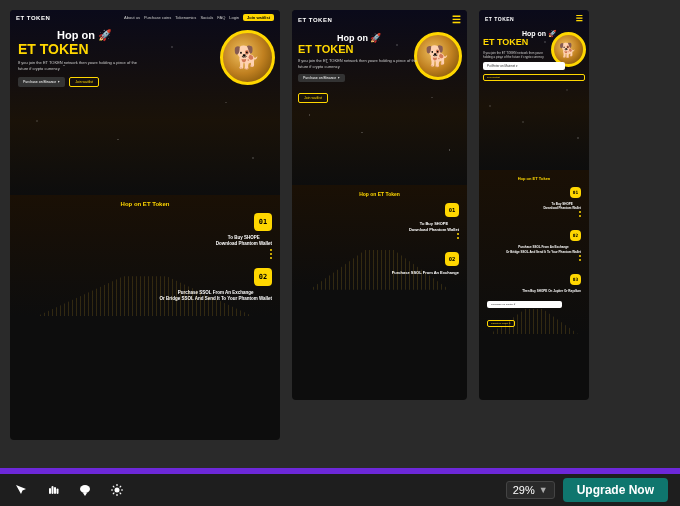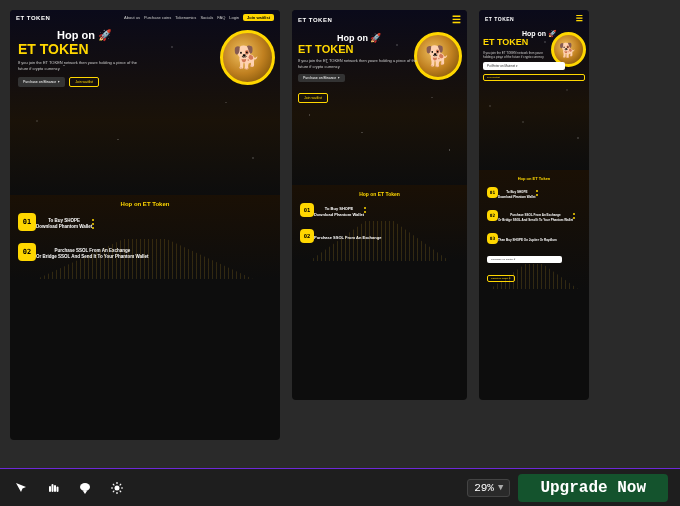--- a/index.html
+++ b/index.html
@@ -227,22 +227,22 @@
     .steps-title {
       color: #ffd700;
       font-size: 6px;
       text-align: center;
       margin-bottom: 6px;
       font-weight: bold;
     }
 
     .step-item {
       display: flex;
-      flex-direction: row;
-      align-items: center;
+      flex-direction: column;
+      align-items: flex-end;
       margin-bottom: 8px;
       position: relative;
     }
 
     .step-number {
       background: #ffd700;
       color: #000;
       width: 18px;
       height: 18px;
       border-radius: 4px;
@@ -286,27 +286,26 @@
         rgba(255,200,50,0.15) 3px,
         rgba(255,200,50,0.15) 4px
       );
       clip-path: polygon(40% 0%, 60% 0%, 100% 100%, 0% 100%);
     }
 
     
     .bottom-toolbar {
       height: 38px;
       background: #1e1e1e;
-      border-top: 1px solid #6d28d9;
+      border-top: 6px solid #6d28d9;
       display: flex;
       align-items: center;
       justify-content: space-between;
       padding: 0 12px;
       flex-shrink: 0;
-      font-family: Liberation Mono, monospace;
     }
 
     .toolbar-left {
       display: flex;
       gap: 14px;
       align-items: center;
     }
 
     .toolbar-icon {
       width: 18px;
@@ -342,25 +341,25 @@
       color: #fff;
       font-size: 11px;
     }
 
     .zoom-arrow {
       color: #aaa;
       font-size: 9px;
     }
 
     .upgrade-btn {
-      background: #14532d;
+      background: #0f766e;
       color: #fff;
-      font-size: 16px;
-      font-weight: bold;
-      padding: 5px 22px;
+      font-size: 12px;
+      font-weight: bold;
+      padding: 5px 14px;
       border-radius: 4px;
       cursor: pointer;
     }
 
     
     .panel-mobile .hero-title-line1 { font-size: 7px; }
     .panel-mobile .hero-title-line2 { font-size: 9px; }
     .panel-mobile .hero-subtitle { font-size: 3px; max-width: 70px; }
     .panel-mobile .hero-content { padding: 3px 4px; }
     .panel-mobile .btn-primary, .panel-mobile .btn-secondary { font-size: 2.5px; padding: 1px 3px; }

